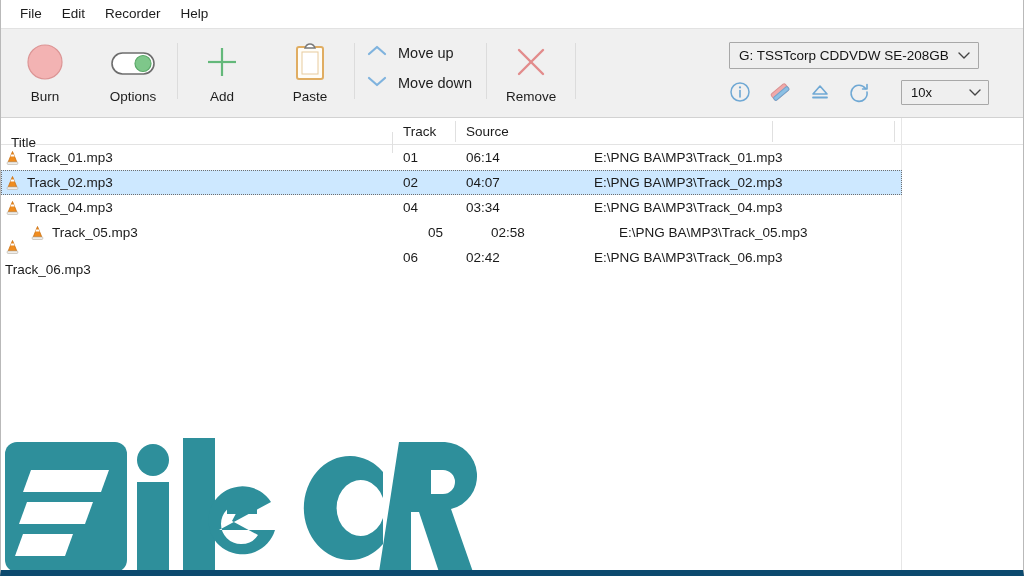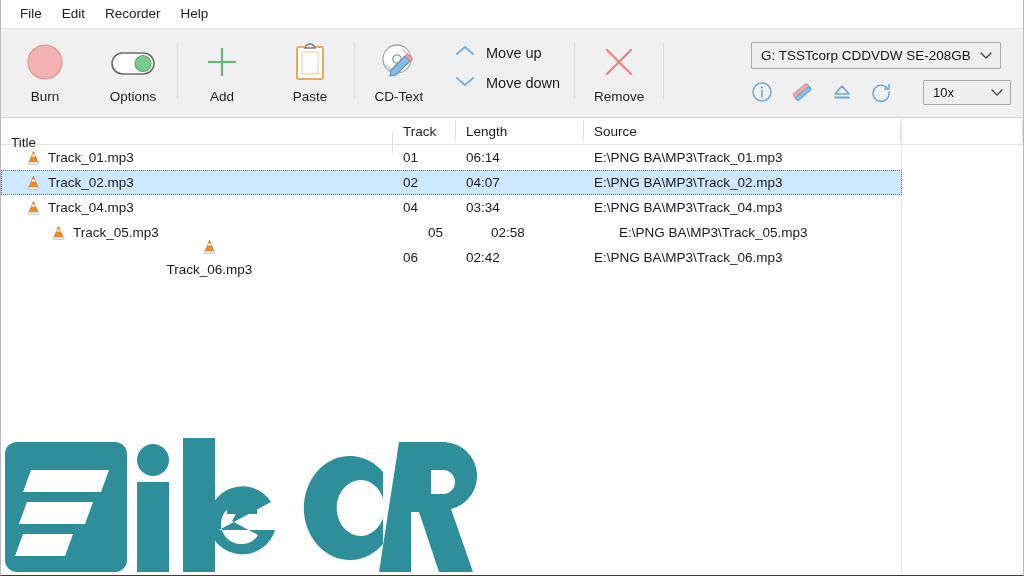--- a/index.html
+++ b/index.html
@@ -8,21 +8,21 @@
     overflow: hidden;
     background: #ffffff;
     font-family: "Liberation Sans", sans-serif;
   }
   .app {
     position: relative;
     width: 1024px; height: 576px;
     background: #ffffff;
     border-left: 1px solid #b9b9b9;
     border-right: 1px solid #b9b9b9;
-    border-bottom: 1px solid #0c4a6e;
+    border-bottom: 6px solid #0c4a6e;
     overflow: hidden;
   }
 
   
   .menubar {
     height: 28px;
     background: #ffffff;
     display: flex;
     align-items: center;
     padding-left: 10px;
@@ -95,21 +95,21 @@
     white-space: nowrap;
   }
 
   
   .right-cluster {
     margin-left: auto;
     display: flex;
     flex-direction: column;
     justify-content: center;
     gap: 11px;
-    padding-right: 12px;
+    padding-right: 34px;
   }
   .drive-select {
     width: 250px;
     height: 27px;
     background: #efefef;
     border: 1px solid #a8a8a8;
     border-radius: 1px;
     display: flex;
     align-items: center;
     padding: 0 7px 0 9px;
@@ -193,23 +193,23 @@
   }
   .cell {
     font-size: 13.5px;
     color: #1a1a1a;
     padding-left: 10px;
     white-space: nowrap;
     overflow: hidden;
   }
   .cell.title-cell {
     display: flex;
-    align-items: center;
+    align-items: flex-start;
     gap: 7px;
-    padding-left: 25px;
+    padding-left: 4px;
   }
 
   
   .list-vline {
     position: absolute;
     top: 0; bottom: 0;
     width: 1px;
     background: #e6e6e6;
   }
 
@@ -276,33 +276,20 @@
           <rect x="4" y="5" width="26" height="32" rx="2" fill="#fffdf7" stroke="#e0ad62" stroke-width="2"></rect>
           <rect x="9" y="10" width="16" height="22" fill="#ffffff" stroke="#e8cb9e" stroke-width="1"></rect>
           <path d="M12 6 q1.5 -4 5 -4 q3.5 0 5 4 z" fill="#ffffff" stroke="#7a7a7a" stroke-width="1.4"></path>
         </svg>
       </div>
       <div class="tb-label">Paste</div>
     </div>
 
     <div class="tb-sep"></div>
 
-    <div class="tb-btn">
-      <div class="tb-icon">
-        <svg width="42" height="42" viewBox="0 0 42 42">
-          <circle cx="19" cy="18" r="14" fill="#ffffff" stroke="#a8a8a8" stroke-width="1.3"></circle>
-          <circle cx="19" cy="18" r="4.2" fill="#ffffff" stroke="#9a9a9a" stroke-width="1.2"></circle>
-          <path d="M24 8 a11 11 0 0 1 5.5 7.5" fill="none" stroke="#bdbdbd" stroke-width="1.1"></path>
-          <path d="M9 24 a11 11 0 0 0 6 5.5" fill="none" stroke="#bdbdbd" stroke-width="1.1"></path>
-          <path d="M13 29 L27 15 l5 5 L18 34 l-6 1 z" fill="#8ab9e0" stroke="#5a8fbd" stroke-width="1.1" stroke-linejoin="round"></path>
-          <path d="M27 15 l5 5 l2.5 -2.5 l-5 -5 z" fill="#e8a0a0" stroke="#c27a7a" stroke-width="1"></path>
-        </svg>
-      </div>
-      <div class="tb-label">CD-Text</div>
-    </div>
 
     <div class="move-stack">
       <div class="move-row">
         <span>
           <svg width="24" height="16" viewBox="0 0 24 16">
             <polyline points="4,11 12,4 20,11" fill="none" stroke="#7fb3de" stroke-width="2.2" stroke-linecap="round" stroke-linejoin="round"></polyline>
           </svg>
         </span>
         <span class="mv-label">Move up</span>
       </div>
@@ -385,21 +372,20 @@
 
       </div>
     </div>
   </div>
 
   <div class="list-area">
 
     <div class="list-header">
       <div class="hcell c-title">Title</div>
       <div class="hcell c-track">Track</div>
-      <div class="hcell c-length">Length</div>
       <div class="hcell c-source">Source</div>
       <div class="hcell c-extra last"></div>
     </div>
 
     <div class="list-vline" style="left:900px; top:0;"></div>
 
     <div id="rows-container">
         <div class="row">
           <div class="cell title-cell" style="width: 392px;">
             <span>

